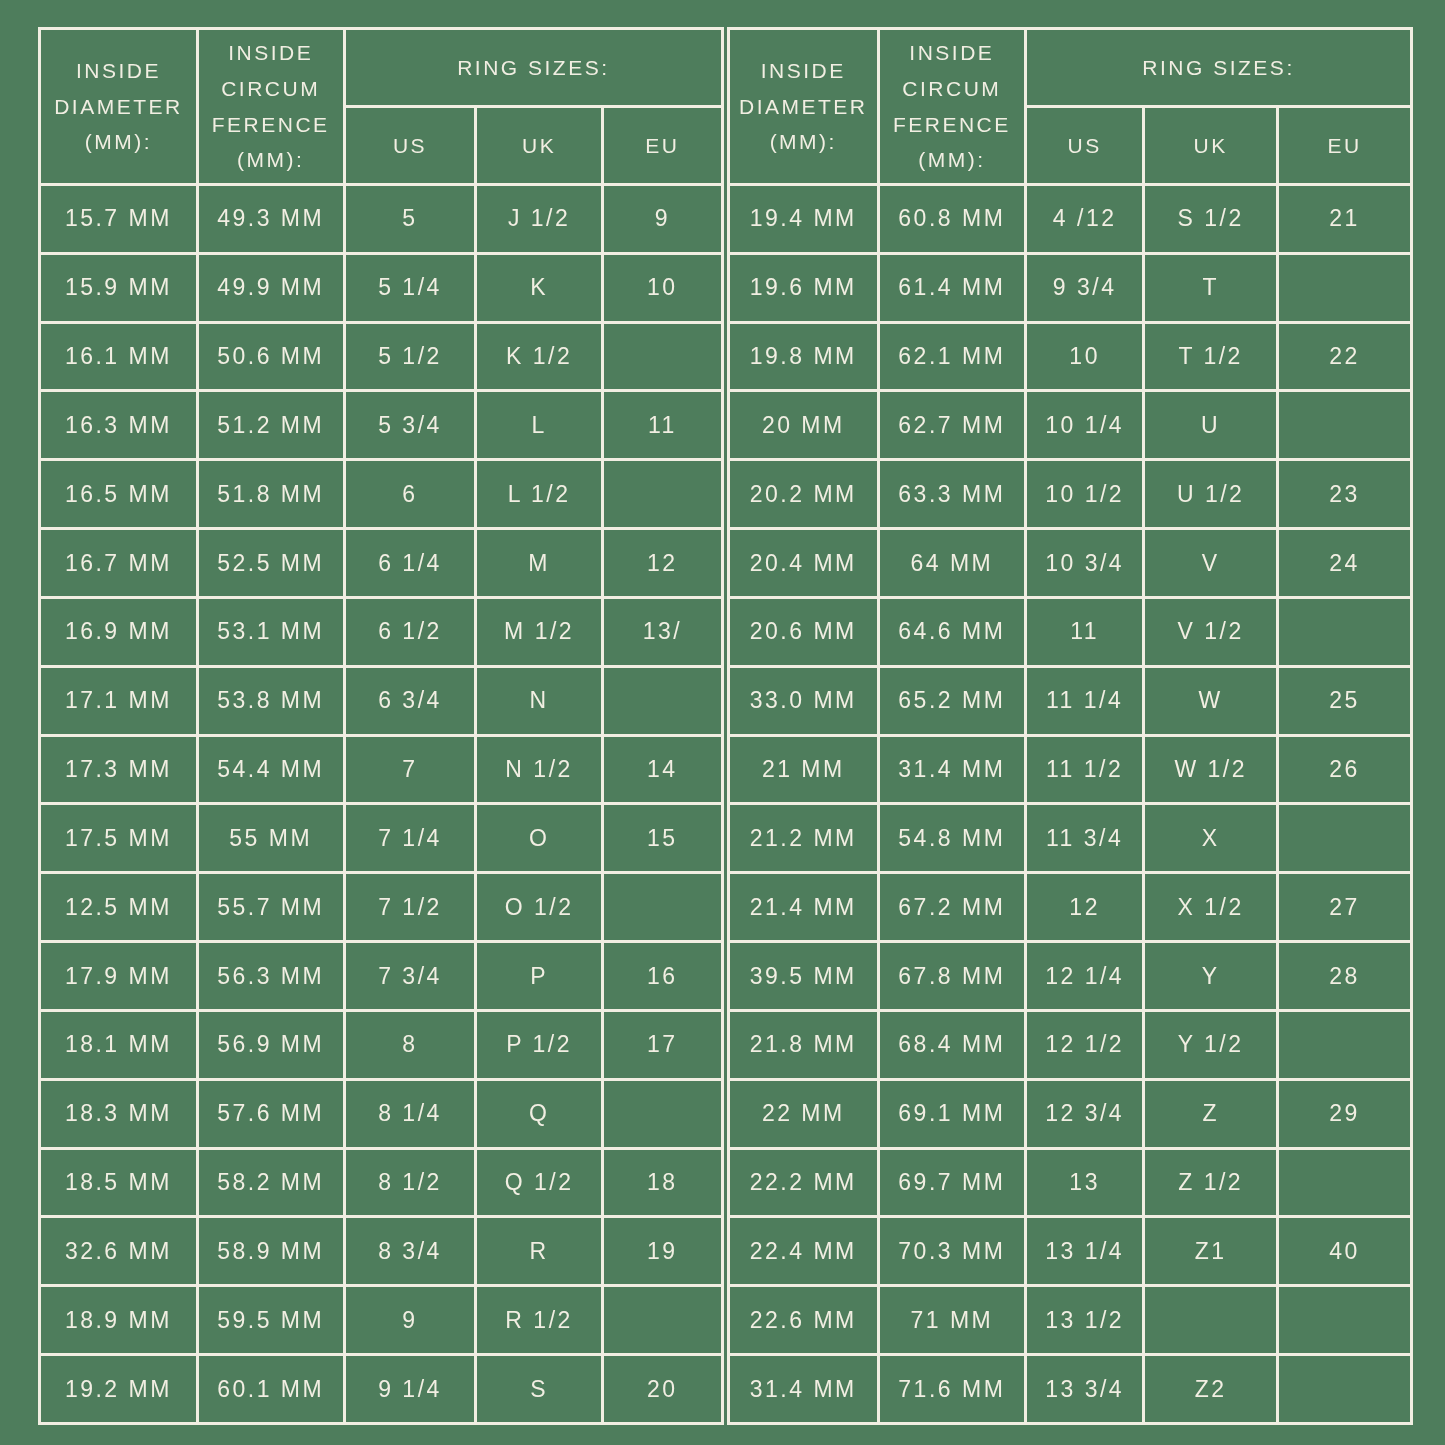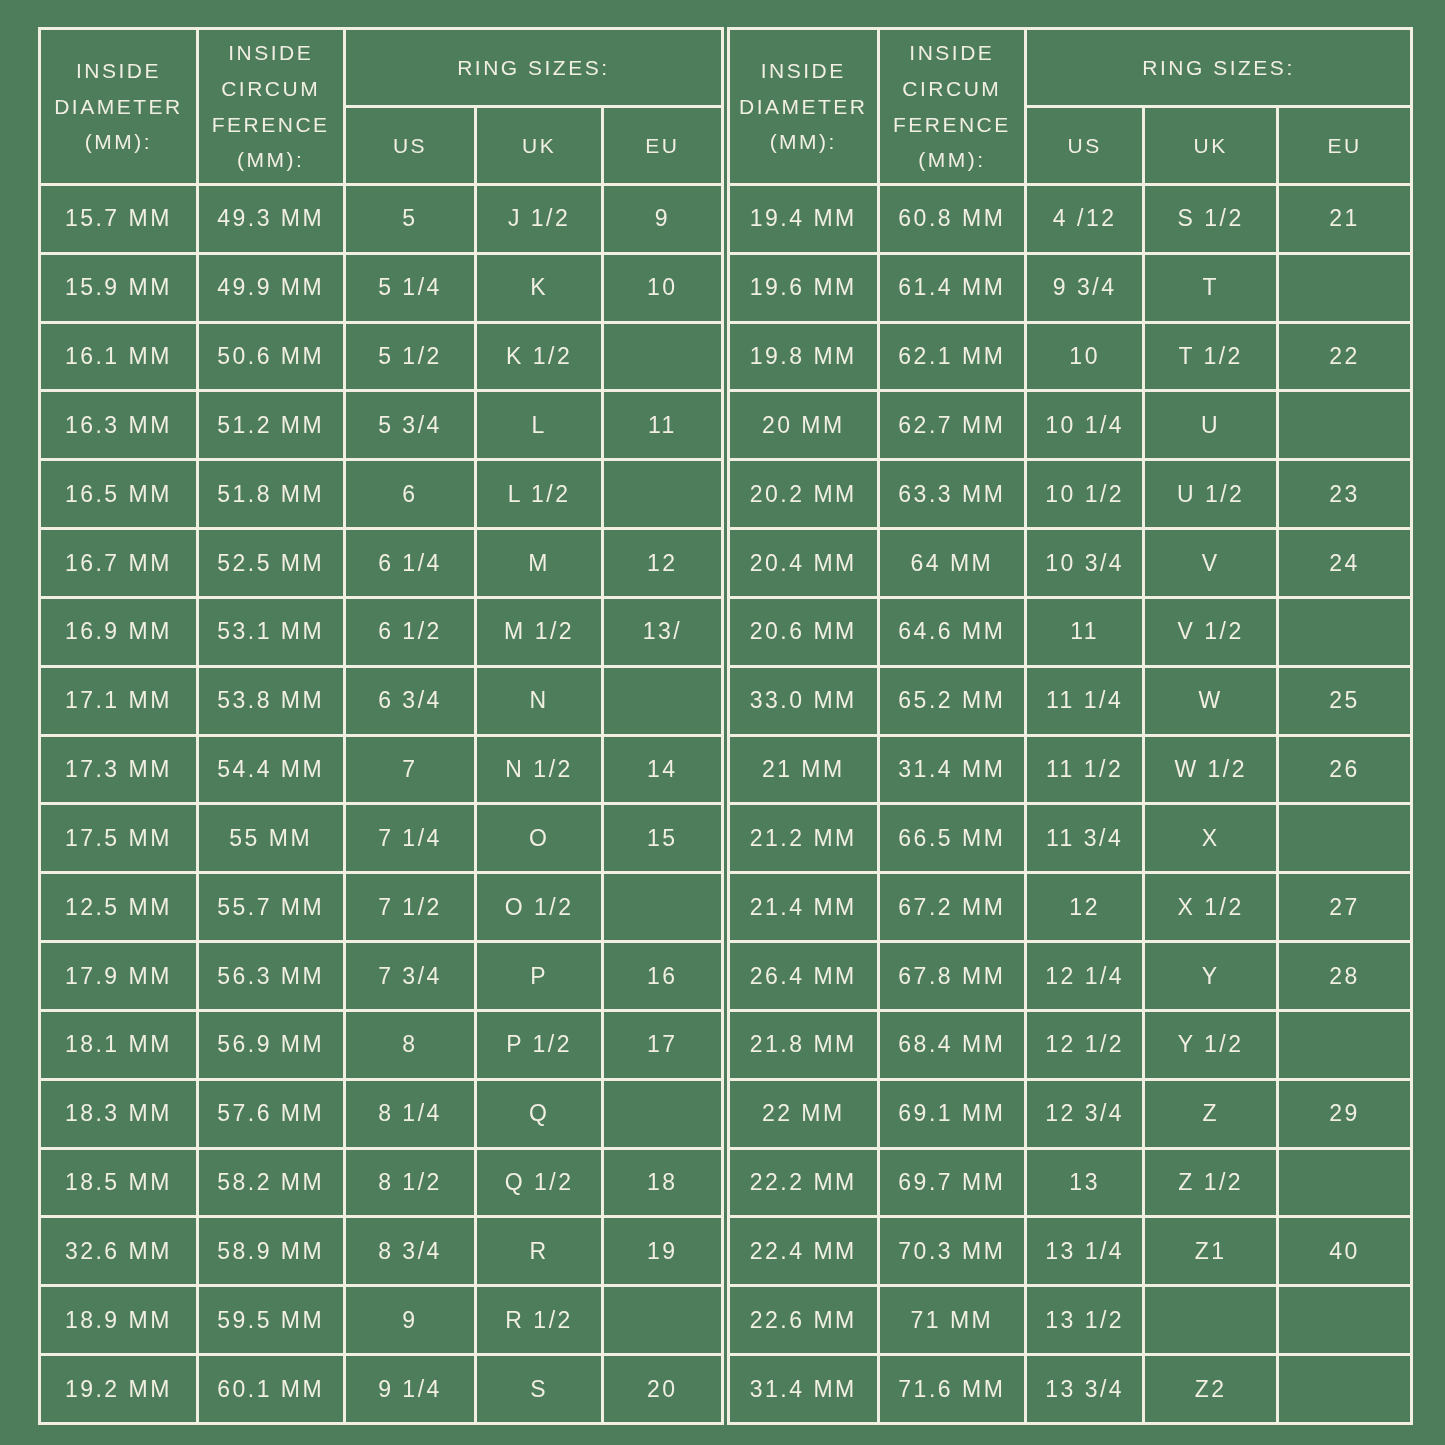--- a/index.html
+++ b/index.html
@@ -282,34 +282,34 @@
         </tr>
         <tr>
           <td>21 MM</td>
           <td>31.4 MM</td>
           <td>11 1/2</td>
           <td>W 1/2</td>
           <td>26</td>
         </tr>
         <tr>
           <td>21.2 MM</td>
-          <td>66.5 MM</td>
+          <td>54.8 MM</td>
           <td>11 3/4</td>
           <td>X</td>
           <td></td>
         </tr>
         <tr>
           <td>21.4 MM</td>
           <td>67.2 MM</td>
           <td>12</td>
           <td>X 1/2</td>
           <td>27</td>
         </tr>
         <tr>
-          <td>26.4 MM</td>
+          <td>39.5 MM</td>
           <td>67.8 MM</td>
           <td>12 1/4</td>
           <td>Y</td>
           <td>28</td>
         </tr>
         <tr>
           <td>21.8 MM</td>
           <td>68.4 MM</td>
           <td>12 1/2</td>
           <td>Y 1/2</td>

